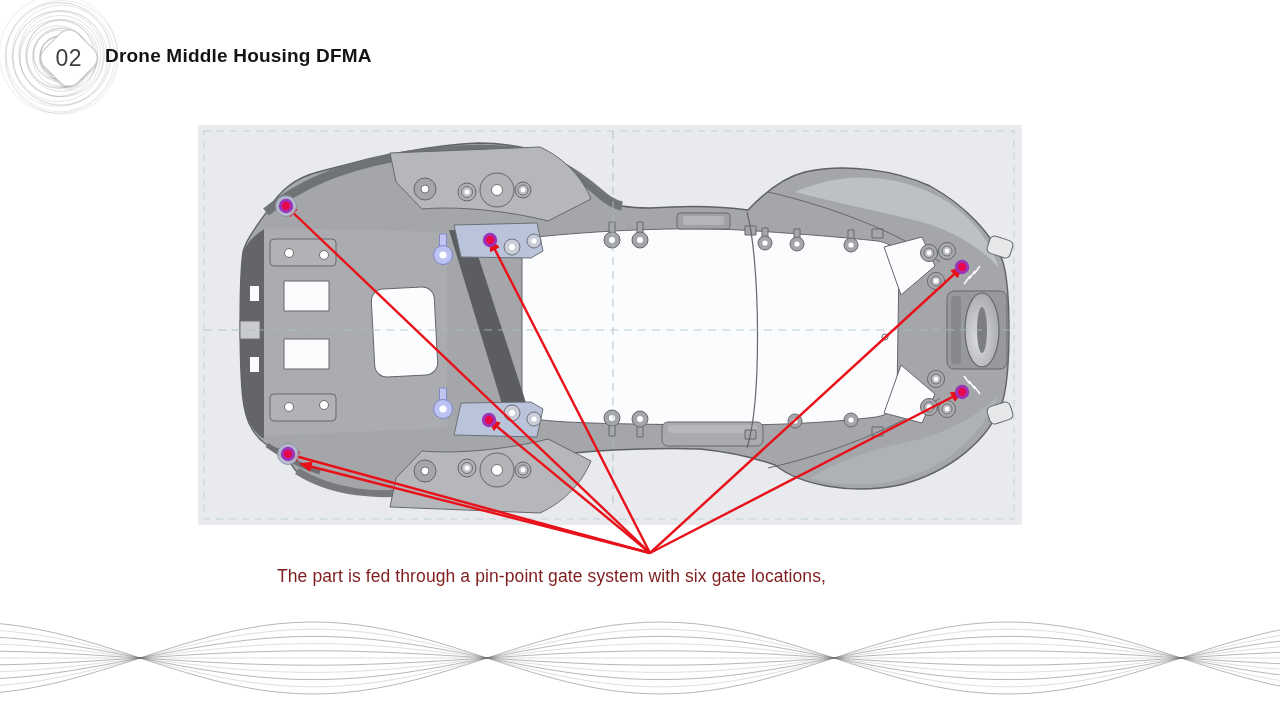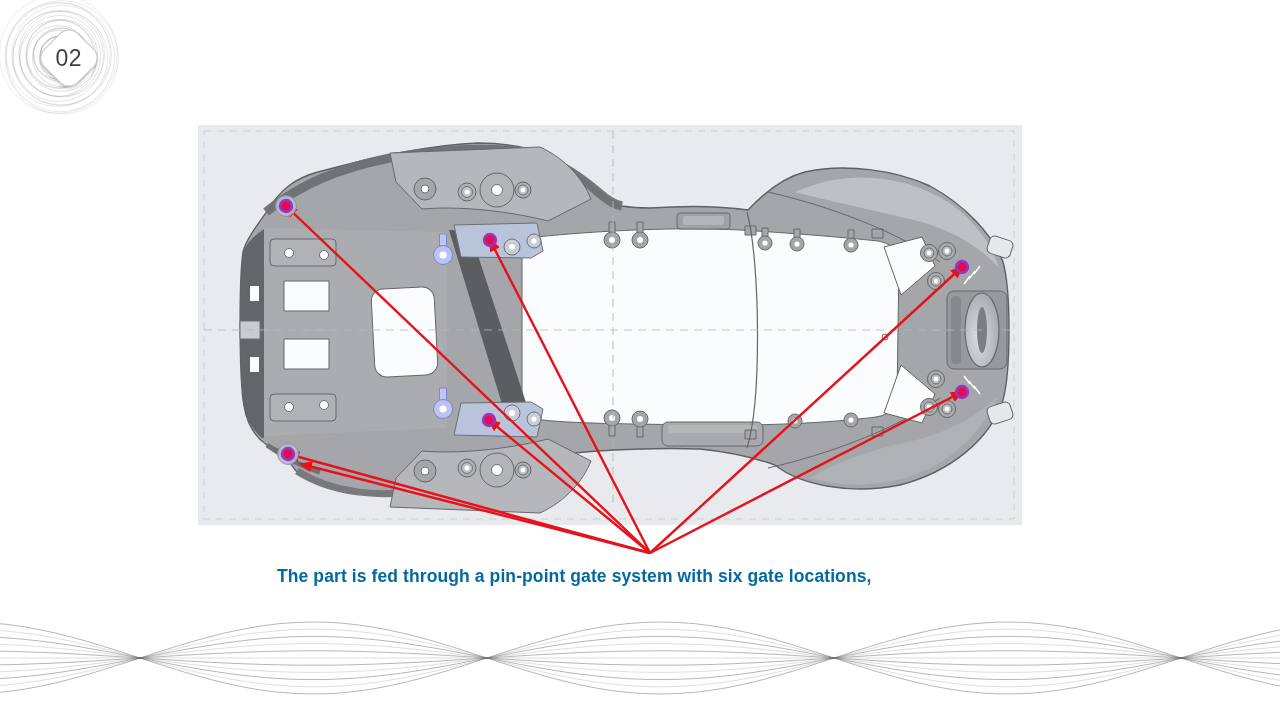--- a/index.html
+++ b/index.html
@@ -12,22 +12,22 @@
   .badge{position:absolute;left:45px;top:34px;width:46px;height:46px;background:#fff;
          border:1px solid #c9c9c9;border-radius:13px;transform:rotate(45deg);
          box-shadow:1.5px 1.5px 3px rgba(0,0,0,.18);display:flex;align-items:center;justify-content:center;}
   .badge span{transform:rotate(-45deg);font-size:23px;color:#3f3f3f;letter-spacing:.5px;}
   .title{position:absolute;left:105px;top:45px;font-size:19px;font-weight:bold;color:#141414;letter-spacing:.2px;}
 
   
   .figsvg{position:absolute;left:0;top:0;width:1280px;height:720px;}
 
   
-  .caption{position:absolute;left:277px;top:561px;font-size:17.5px;font-weight:700;
-           color:#0369a1;line-height:30px;letter-spacing:.1px;white-space:nowrap;}
+  .caption{position:absolute;left:277px;top:561px;font-size:17.5px;font-weight:400;
+           color:#7f1d1d;line-height:30px;letter-spacing:.1px;white-space:nowrap;}
 
   
   .waves{position:absolute;left:0;top:600px;width:1280px;height:120px;}
 </style>
 </head>
 <body>
 
 <div class="slide">
 
   <svg class="spiral" id="spiral" viewBox="0 0 140 120">
@@ -49,20 +49,21 @@
       <circle cx="60.16794891138349" cy="57.866630224127846" r="47.5" fill="none" stroke="#7d7d7d" stroke-width="0.6" opacity="0.31499999999999995"></circle>
       <circle cx="61.63553250905289" cy="55.047363903569966" r="49.8" fill="none" stroke="#7d7d7d" stroke-width="0.6" opacity="0.30119999999999997"></circle>
       <circle cx="58.180666656332946" cy="54.37885360805654" r="52.099999999999994" fill="none" stroke="#7d7d7d" stroke-width="0.6" opacity="0.2874"></circle>
       <circle cx="60.201434193985015" cy="57.37038767052797" r="54.4" fill="none" stroke="#7d7d7d" stroke-width="0.6" opacity="0.27359999999999995"></circle>
       <circle cx="61.61594680733397" cy="57.268012579147474" r="56.699999999999996" fill="none" stroke="#7d7d7d" stroke-width="0.6" opacity="0.2598"></circle>
       <circle cx="58.166956904168735" cy="54.30285945043079" r="59" fill="none" stroke="#7d7d7d" stroke-width="0.6" opacity="0.246"></circle>
     </svg>
   <div class="badge">
     <span>02</span>
   </div>
+  <div class="title">Drone Middle Housing DFMA</div>
 
   <svg class="figsvg" viewBox="0 0 1280 720">
     <defs>
       <radialGradient id="domeGrad" cx="40%" cy="60%" r="75%">
         <stop offset="0%" stop-color="#dcdee1"></stop>
         <stop offset="100%" stop-color="#9fa1a4"></stop>
       </radialGradient>
       <marker id="arrowHead" markerUnits="userSpaceOnUse" markerWidth="13" markerHeight="11" refX="11" refY="5.5" orient="auto">
         <path id="arrowHeadPath" d="M0,0 L13,5.5 L0,11 Z" fill="#e8111a"></path>
       </marker>

